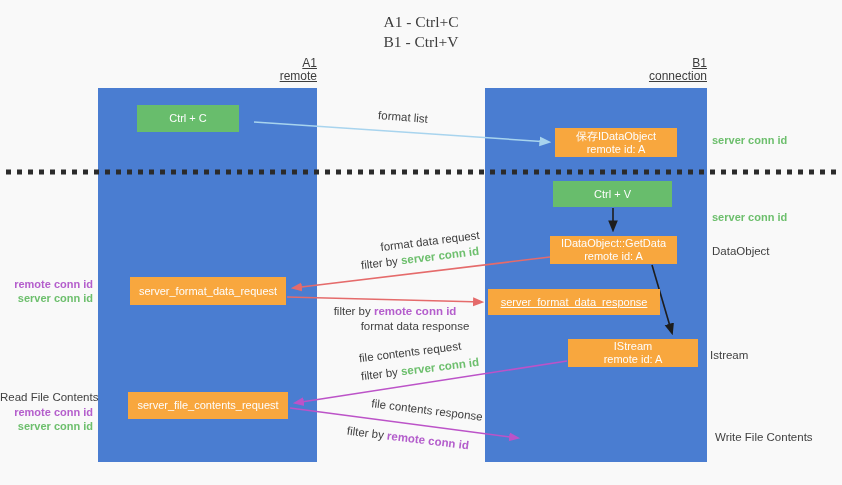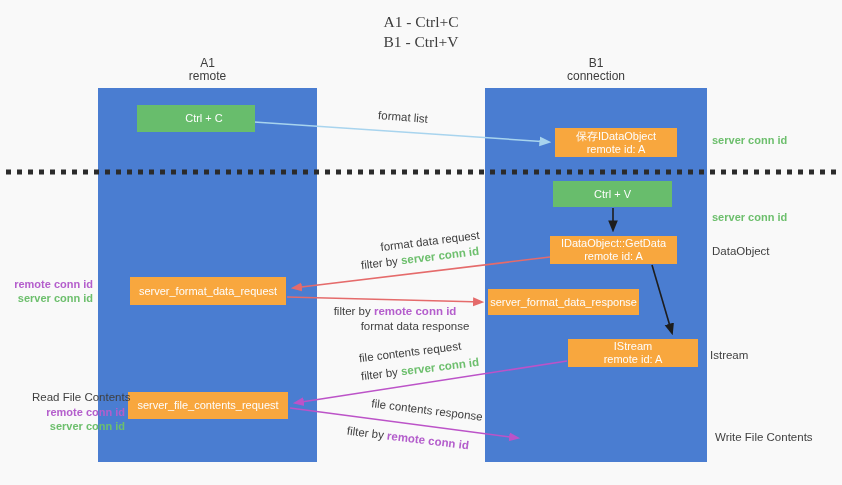--- a/index.html
+++ b/index.html
@@ -3,22 +3,22 @@
 <meta charset="utf-8">
 <style>
   html,body { margin:0; padding:0; }
   .canvas {
     position:relative; width:842px; height:485px;
     background:#f9f9f9; overflow:hidden;
     font-family:"Liberation Sans", sans-serif; color:#3d3d3d;
   }
   .title { position:absolute; left:0; right:0; top:12px; text-align:center;
     font-size:15.5px; line-height:20px; z-index:4;font-family:Liberation Serif, serif; }
-  .col-header { position:absolute; top:57px; text-align:center; font-size:12px;
-    line-height:13px; z-index:4; }
+  .col-header { position:absolute; top:57px; text-align:right; font-size:12px;
+    line-height:13px; z-index:4;text-decoration:underline; }
   .lifeline { position:absolute; top:88px; height:374px;
     background:var(--lifeline-blue); z-index:1; }
   .arrows { position:absolute; left:0; top:0; z-index:2; pointer-events:none; }
   .box { position:absolute; display:flex; flex-direction:column; align-items:center;
     justify-content:center; color:#fdfdfd; font-size:11px; line-height:13px;
     text-align:center; white-space:nowrap; z-index:3; }
   .box.green { background:var(--box-green); }
   .box.orange { background:var(--box-orange); }
   .elabel { position:absolute; white-space:nowrap; font-size:11.5px; color:#3f3f3f;
     z-index:4; transform:translate(-50%,-50%); }
@@ -80,40 +80,40 @@
     <line class="dotline" x1="6" y1="172" x2="836" y2="172"></line>
     <line class="ln-blue" x1="254" y1="122" x2="549" y2="142" marker-end="url(#mBlue)"></line>
     <line class="ln-black" x1="613" y1="208" x2="613" y2="230" marker-end="url(#mBlack)"></line>
     <line class="ln-black" x1="652" y1="265" x2="672" y2="333" marker-end="url(#mBlack)"></line>
     <line class="ln-red" x1="550" y1="257" x2="293" y2="288" marker-end="url(#mRed)"></line>
     <line class="ln-red" x1="287" y1="297" x2="482" y2="302" marker-end="url(#mRed)"></line>
     <line class="ln-mag" x1="567" y1="361" x2="295" y2="403" marker-end="url(#mMag)"></line>
     <line class="ln-mag" x1="290" y1="408" x2="518" y2="438" marker-end="url(#mMag)"></line>
   </svg>
 
-  <div class="box green" style="left:137px;top:105px;width:102px;height:27px;padding-left:16px;">Ctrl + C</div>
+  <div class="box green" style="left:137px;top:105px;width:102px;height:27px;">Ctrl + C</div>
   <div class="box green" style="left:553px;top:181px;width:119px;height:26px;">Ctrl + V</div>
 
   <div class="box orange" style="left:555px;top:128px;width:122px;height:29px;">
     <div>保存IDataObject</div>
     <div>remote id: A</div>
   </div>
 
   <div class="box orange" style="left:550px;top:236px;width:127px;height:28px;">
     <div>IDataObject::GetData</div>
     <div>remote id: A</div>
   </div>
 
   <div class="box orange" style="left:568px;top:339px;width:130px;height:28px;">
     <div>IStream</div>
     <div>remote id: A</div>
   </div>
 
   <div class="box orange" style="left:130px;top:277px;width:156px;height:28px;">server_format_data_request</div>
-  <div class="box orange" style="left:488px;top:289px;width:151px;height:26px;">server_format_data_response</div>
+  <div class="box orange" style="left:488px;top:289px;width:172px;height:26px;text-decoration:underline;">server_format_data_response</div>
   <div class="box orange" style="left:128px;top:392px;width:160px;height:27px;">server_file_contents_request</div>
 
   <div class="elabel rot-fl" style="left:403px;top:117px;">format list</div>
 
   <div class="elabel rot-neg" style="left:430px;top:241px;">format data request</div>
   <div class="elabel rot-neg" style="left:420px;top:258px;">
     <span>filter by</span>
     <span class="green-t">server conn id</span>
   </div>
 
@@ -139,19 +139,19 @@
   <div class="side green-t small" style="left:712px;top:210px;">server conn id</div>
   <div class="side" style="left:712px;top:245px;">DataObject</div>
   <div class="side" style="left:710px;top:349px;">Istream</div>
   <div class="side" style="left:715px;top:431px;">Write File Contents</div>
 
   <div class="side left-col-label" style="top:277px;">
     <div class="purple-t small">remote conn id</div>
     <div class="green-t small">server conn id</div>
   </div>
 
-  <div class="side left-col-label" style="top:390px;padding-left:32px;">
+  <div class="side left-col-label" style="top:390px;">
     <div style="line-height:15px;">Read File Contents</div>
     <div class="purple-t small">remote conn id</div>
     <div class="green-t small">server conn id</div>
   </div>
 
 </div>
 
 </body></html>

